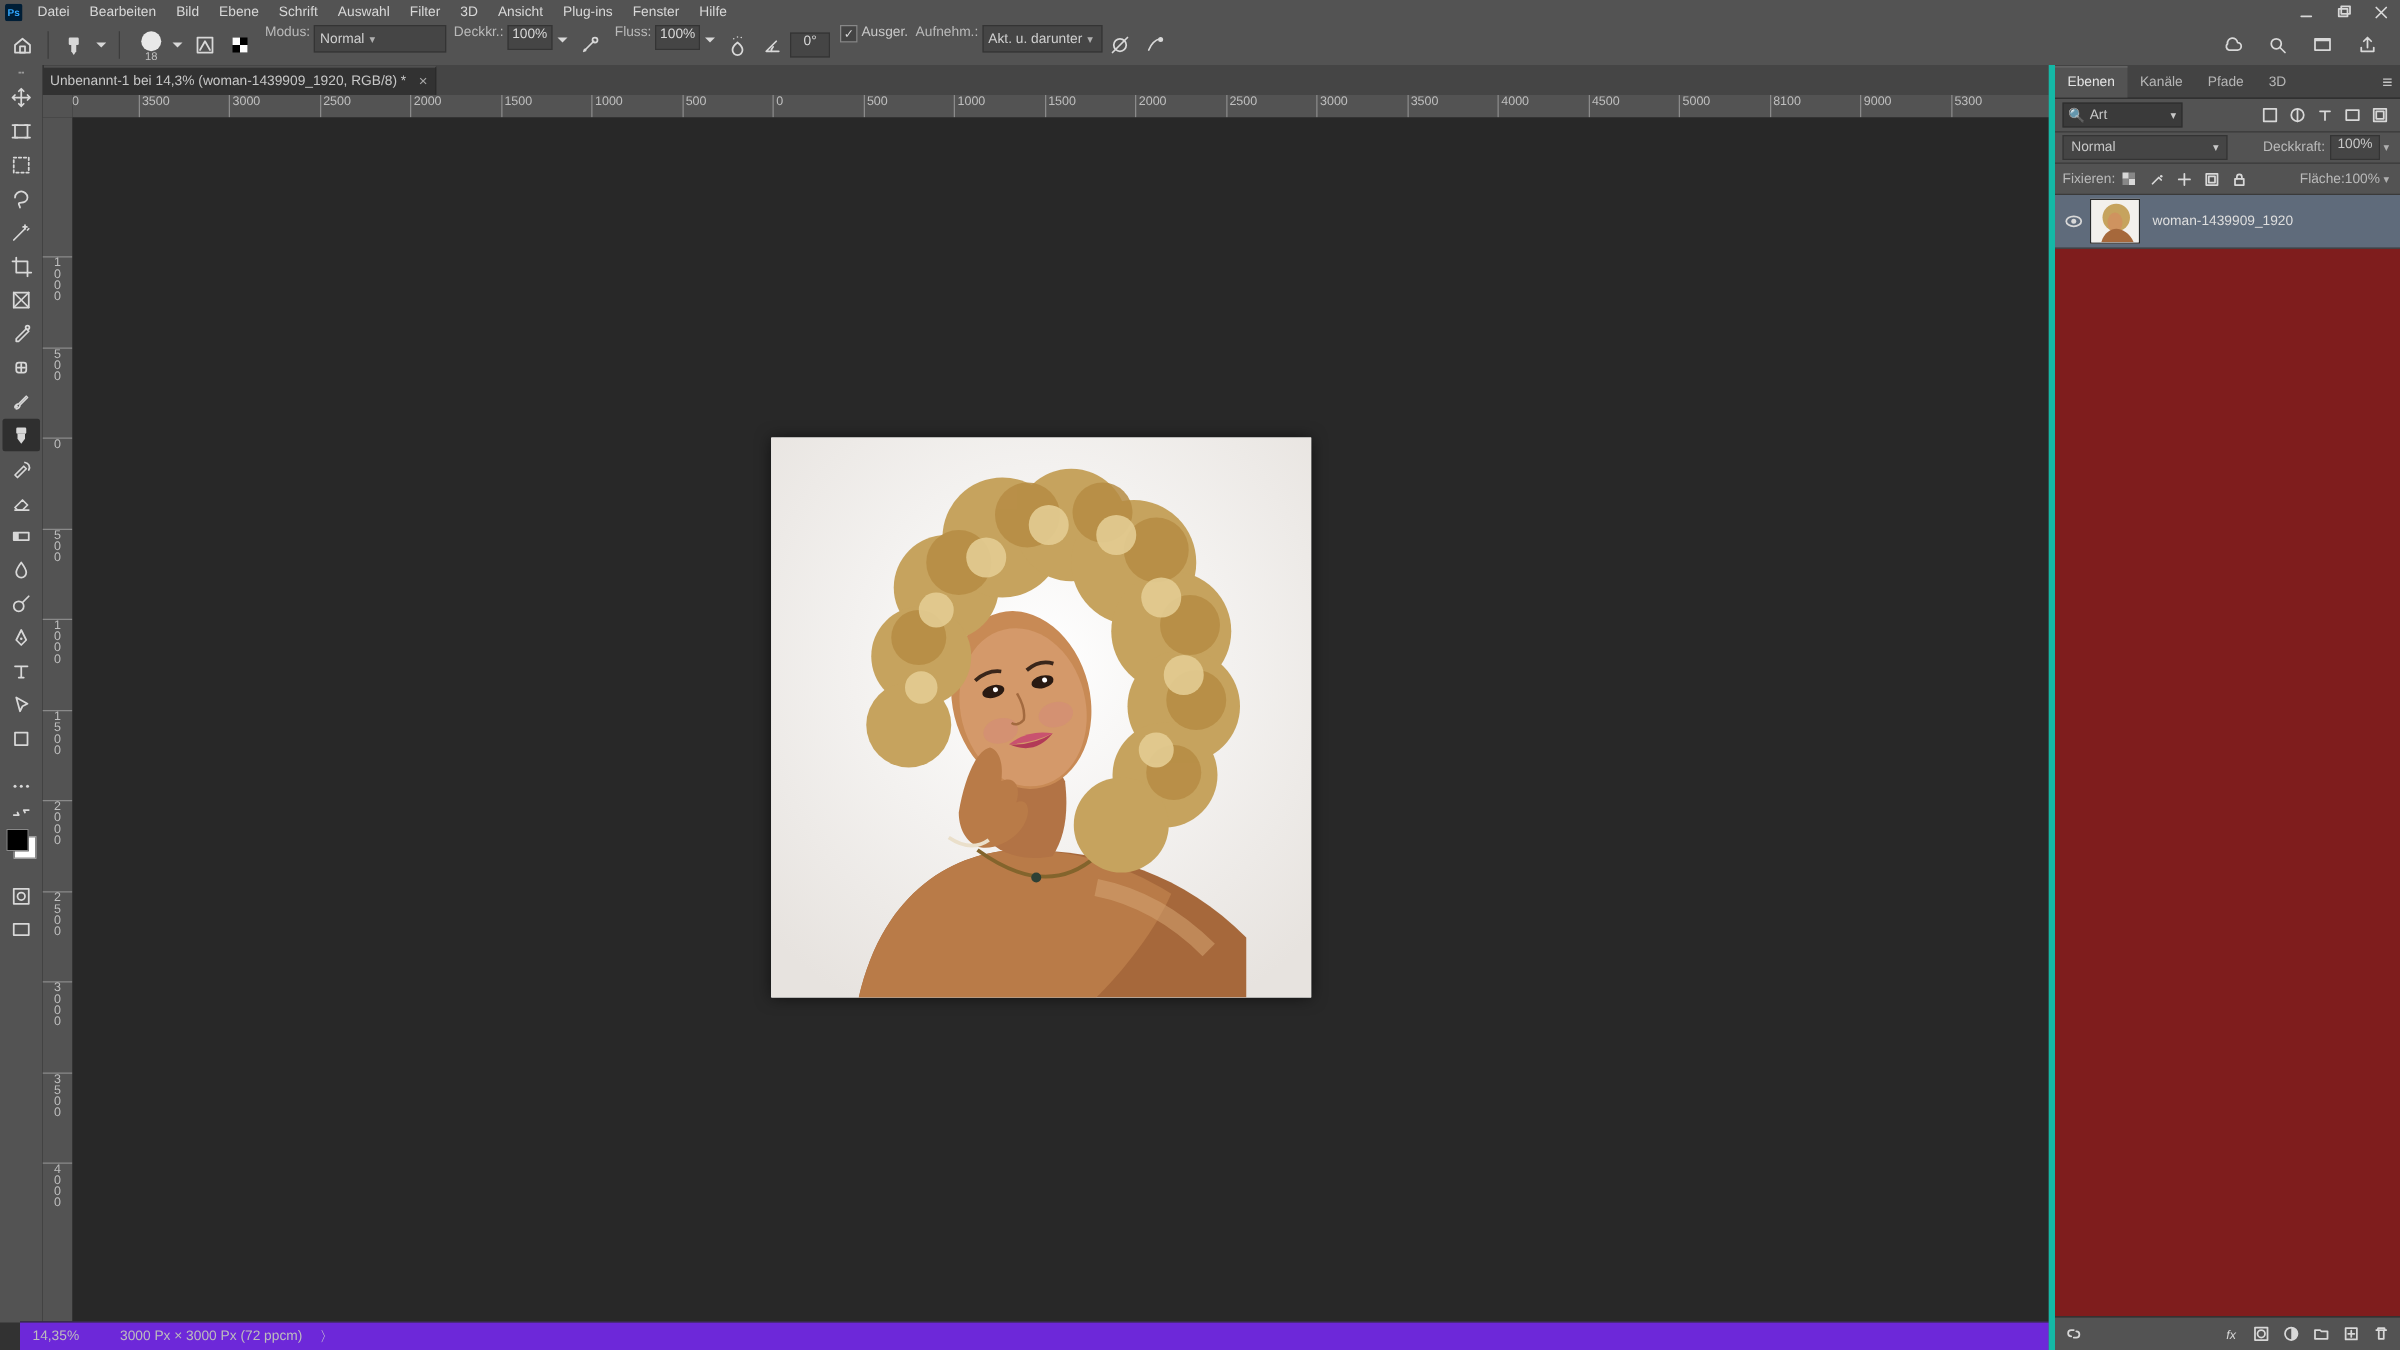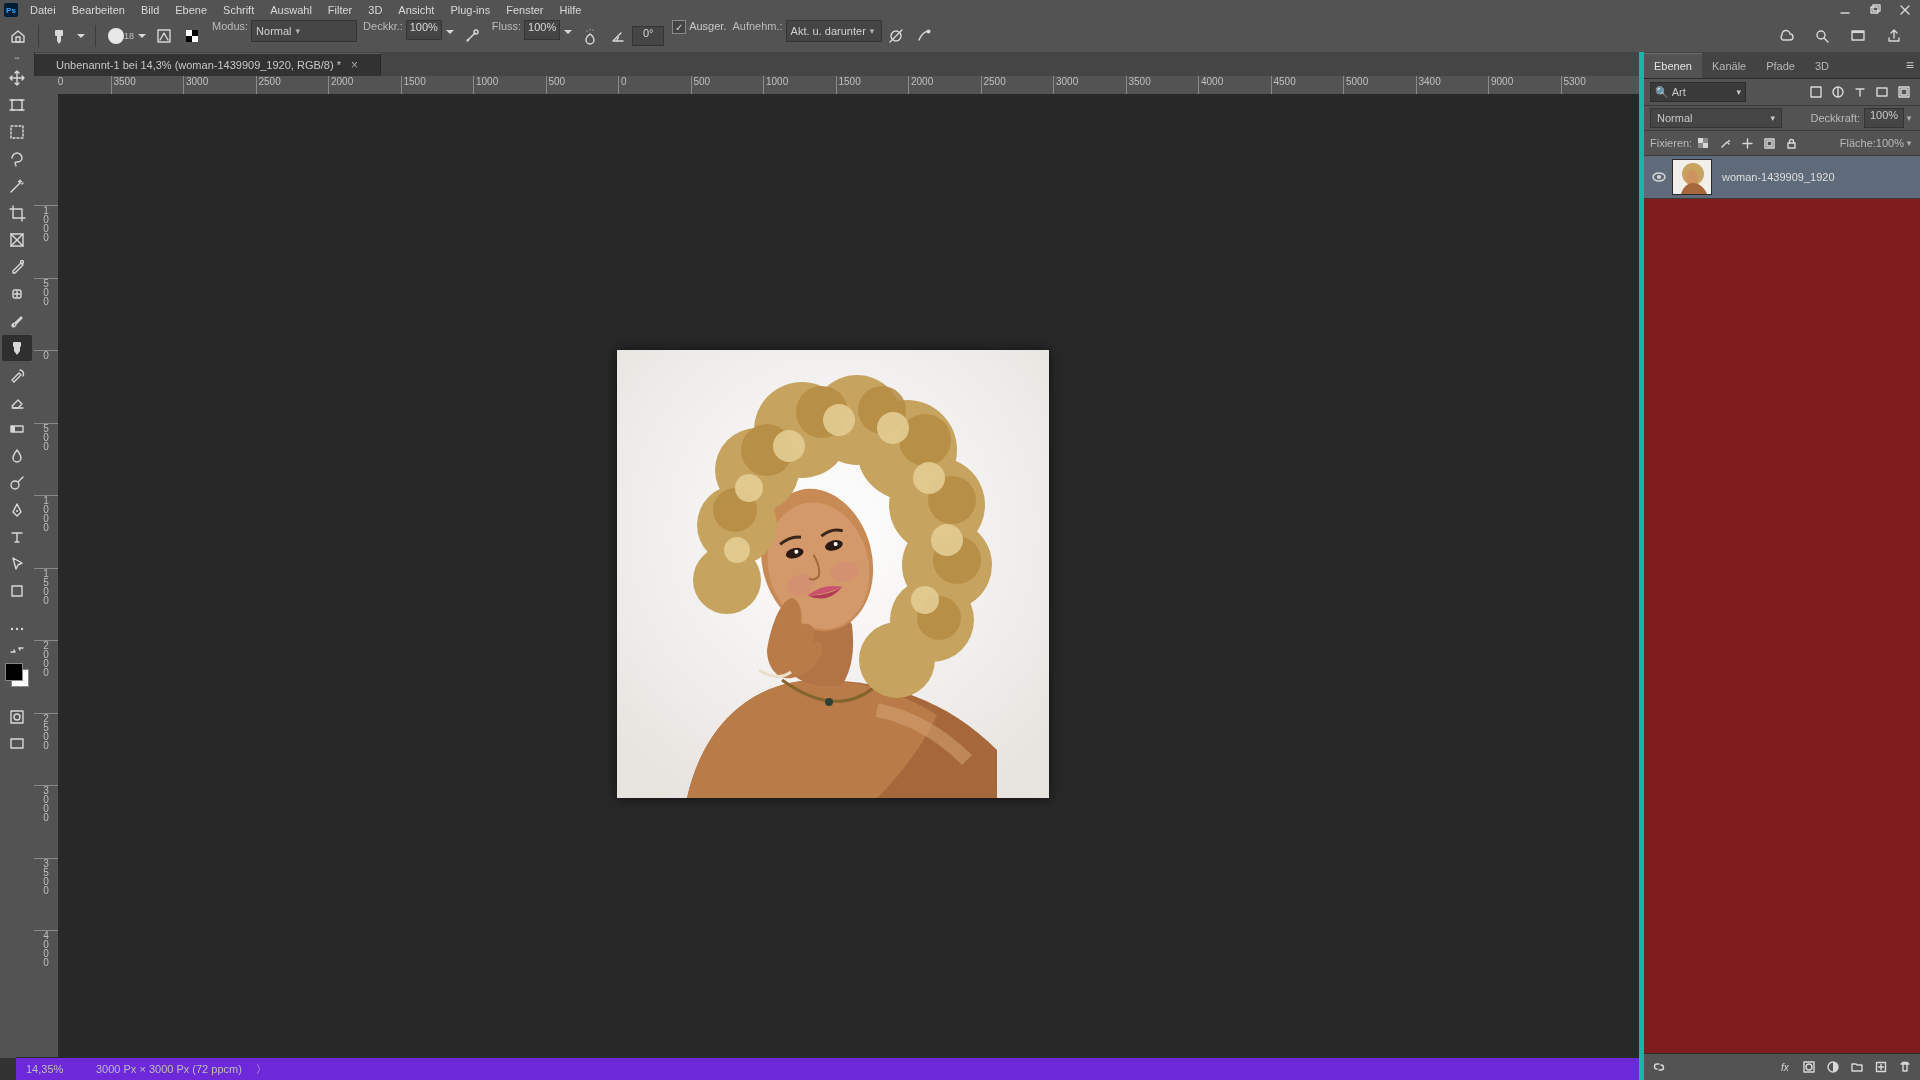--- a/index.html
+++ b/index.html
@@ -21,27 +21,27 @@
 .odrop{height:20px;background:#454545;border:1px solid #343434;display:flex;align-items:center;padding:0 4px;color:#d0d0d0;position:relative}
 .odrop .arrow{margin-left:4px;font-size:9px;color:#b0b0b0}
 .onum{width:34px;height:18px;background:#454545;border:1px solid #343434;color:#d8d8d8;text-align:center}
 .oicon{width:24px;height:24px;display:flex;align-items:center;justify-content:center;margin:0 2px}
 .oicon svg{display:block}
 .ocheck{width:12px;height:12px;border:1px solid #888;background:#444;display:inline-flex;align-items:center;justify-content:center;margin-right:3px;color:#d8d8d8;font-size:10px}
 #optbar-right{margin-left:auto;display:flex;align-items:center;padding-right:8px}
 #optbar-right .oicon{margin:0 6px}
 
 
-.brushprev{display:flex;flex-direction:row;align-items:center;justify-content:flex-end;width:26px;height:28px;margin-left:6px}
+.brushprev{display:flex;flex-direction:column;align-items:center;justify-content:flex-end;width:26px;height:28px;margin-left:6px}
 .brushcircle{width:16px;height:16px;border-radius:50%;background:#e8e8e8}
 .brushsize{font-size:9px;color:#c0c0c0;margin-top:-1px}
 
 
 #tabrow{position:absolute;left:34px;top:52px;height:24px;width:1610px;background:#454545;display:flex;align-items:flex-end;border-bottom:1px solid #2b2b2b}
-.doctab{height:22px;background:#323232;border-top:1px solid #5a5a5a;border-right:1px solid #2b2b2b;display:flex;align-items:center;padding:0 22px;color:#c8c8c8;font-size:11px}
+.doctab{height:22px;background:#323232;border-top:1px solid #5a5a5a;border-right:1px solid #2b2b2b;display:flex;align-items:center;padding:0 6px;color:#c8c8c8;font-size:11px}
 .doctab .x{margin-left:10px;color:#a8a8a8;font-size:12px}
 
 
 #toolbar{position:absolute;left:0;top:52px;width:34px;bottom:22px;background:#535353;border-right:1px solid #2b2b2b}
 #toolbar .tool{width:30px;height:26px;margin:1px auto;display:flex;align-items:center;justify-content:center;border-radius:2px}
 #toolbar .tool.sel{background:#2f2f2f}
 #toolbar .tool svg{display:block}
 #toolbar .tsep{height:10px}
 .colorswatch{position:relative;width:24px;height:24px;margin:6px auto}
 .colorswatch .fg{position:absolute;left:0;top:0;width:16px;height:16px;background:#000;border:1px solid #888;z-index:2}
@@ -459,21 +459,21 @@
       <div class="tick" style="left: 632.5px;">500</div>
       <div class="tick" style="left: 705px;">1000</div>
       <div class="tick" style="left: 777.5px;">1500</div>
       <div class="tick" style="left: 850px;">2000</div>
       <div class="tick" style="left: 922.5px;">2500</div>
       <div class="tick" style="left: 995px;">3000</div>
       <div class="tick" style="left: 1067.5px;">3500</div>
       <div class="tick" style="left: 1140px;">4000</div>
       <div class="tick" style="left: 1212.5px;">4500</div>
       <div class="tick" style="left: 1285px;">5000</div>
-      <div class="tick" style="left: 1357.5px;">3400</div>
+      <div class="tick" style="left: 1357.5px;">8100</div>
       <div class="tick" style="left: 1430px;">9000</div>
       <div class="tick" style="left: 1502.5px;">5300</div>
     </div>
   <div id="ruler-v">
       <div class="tick" style="top: 183.5px;">5<br>0<br>0</div>
       <div class="tick" style="top: 111px;">1<br>0<br>0<br>0</div>
       <div class="tick" style="top: 256px;">0</div>
       <div class="tick" style="top: 328.5px;">5<br>0<br>0</div>
       <div class="tick" style="top: 401px;">1<br>0<br>0<br>0</div>
       <div class="tick" style="top: 473.5px;">1<br>5<br>0<br>0</div>

